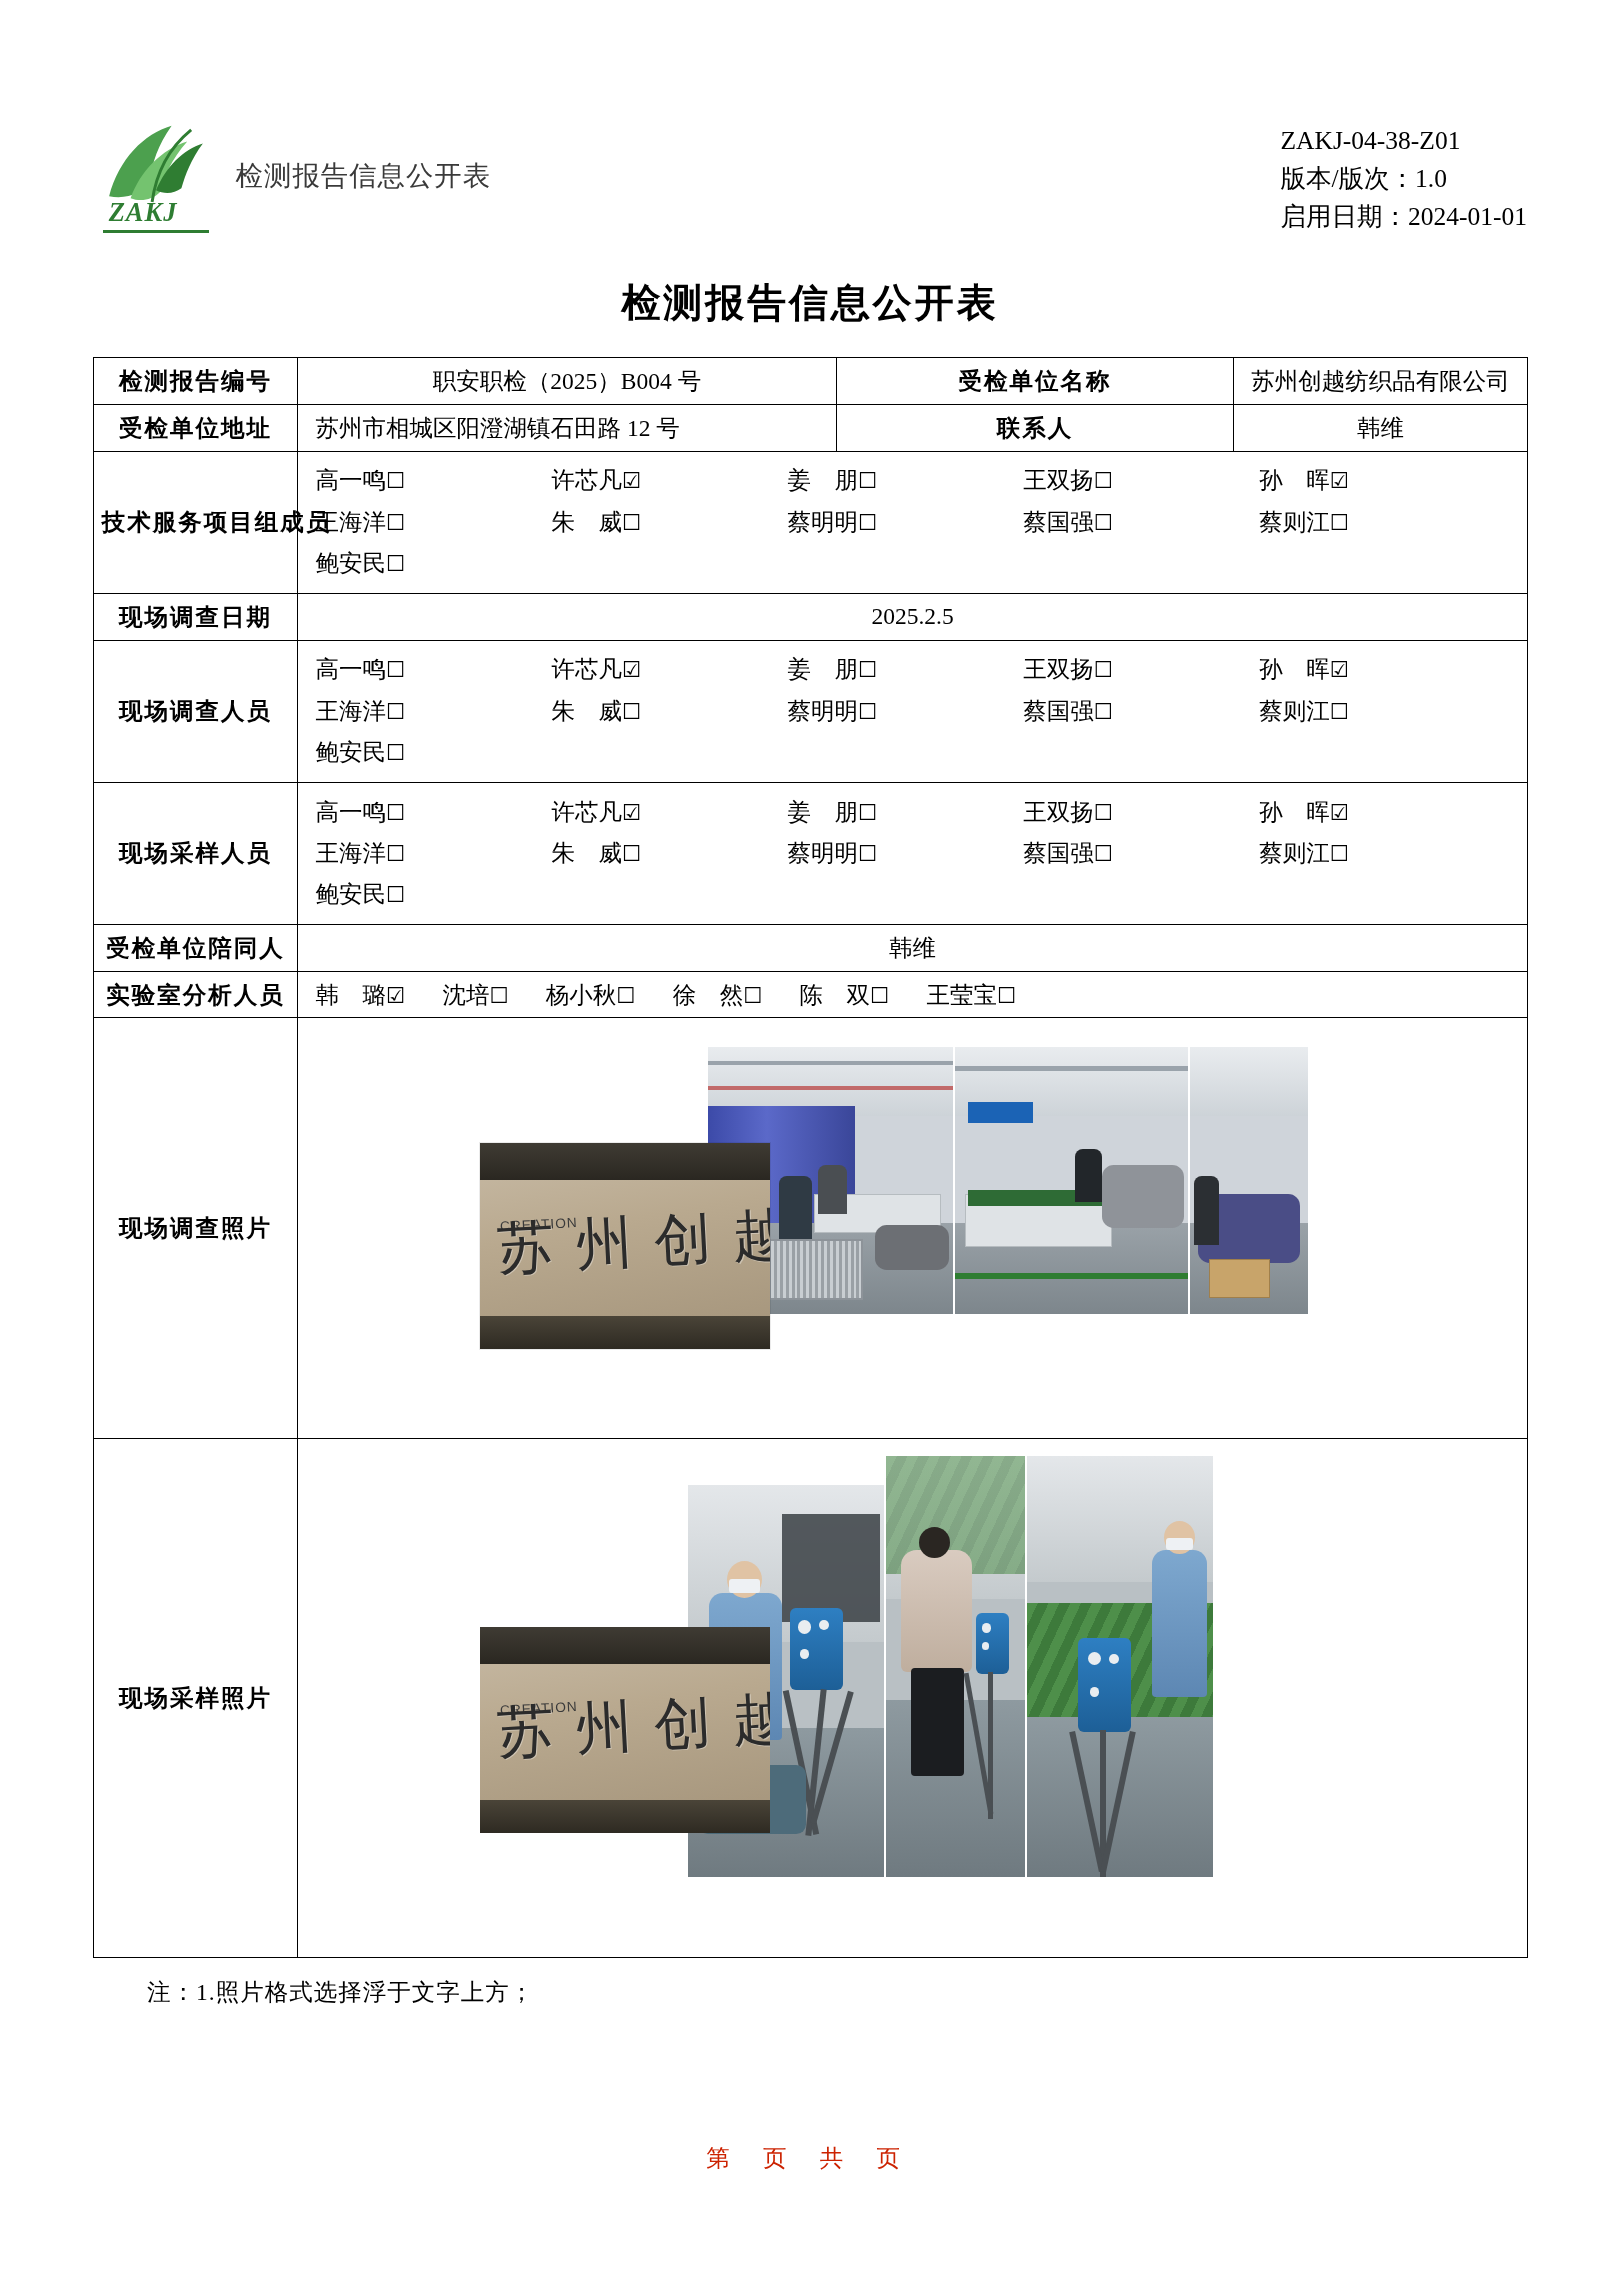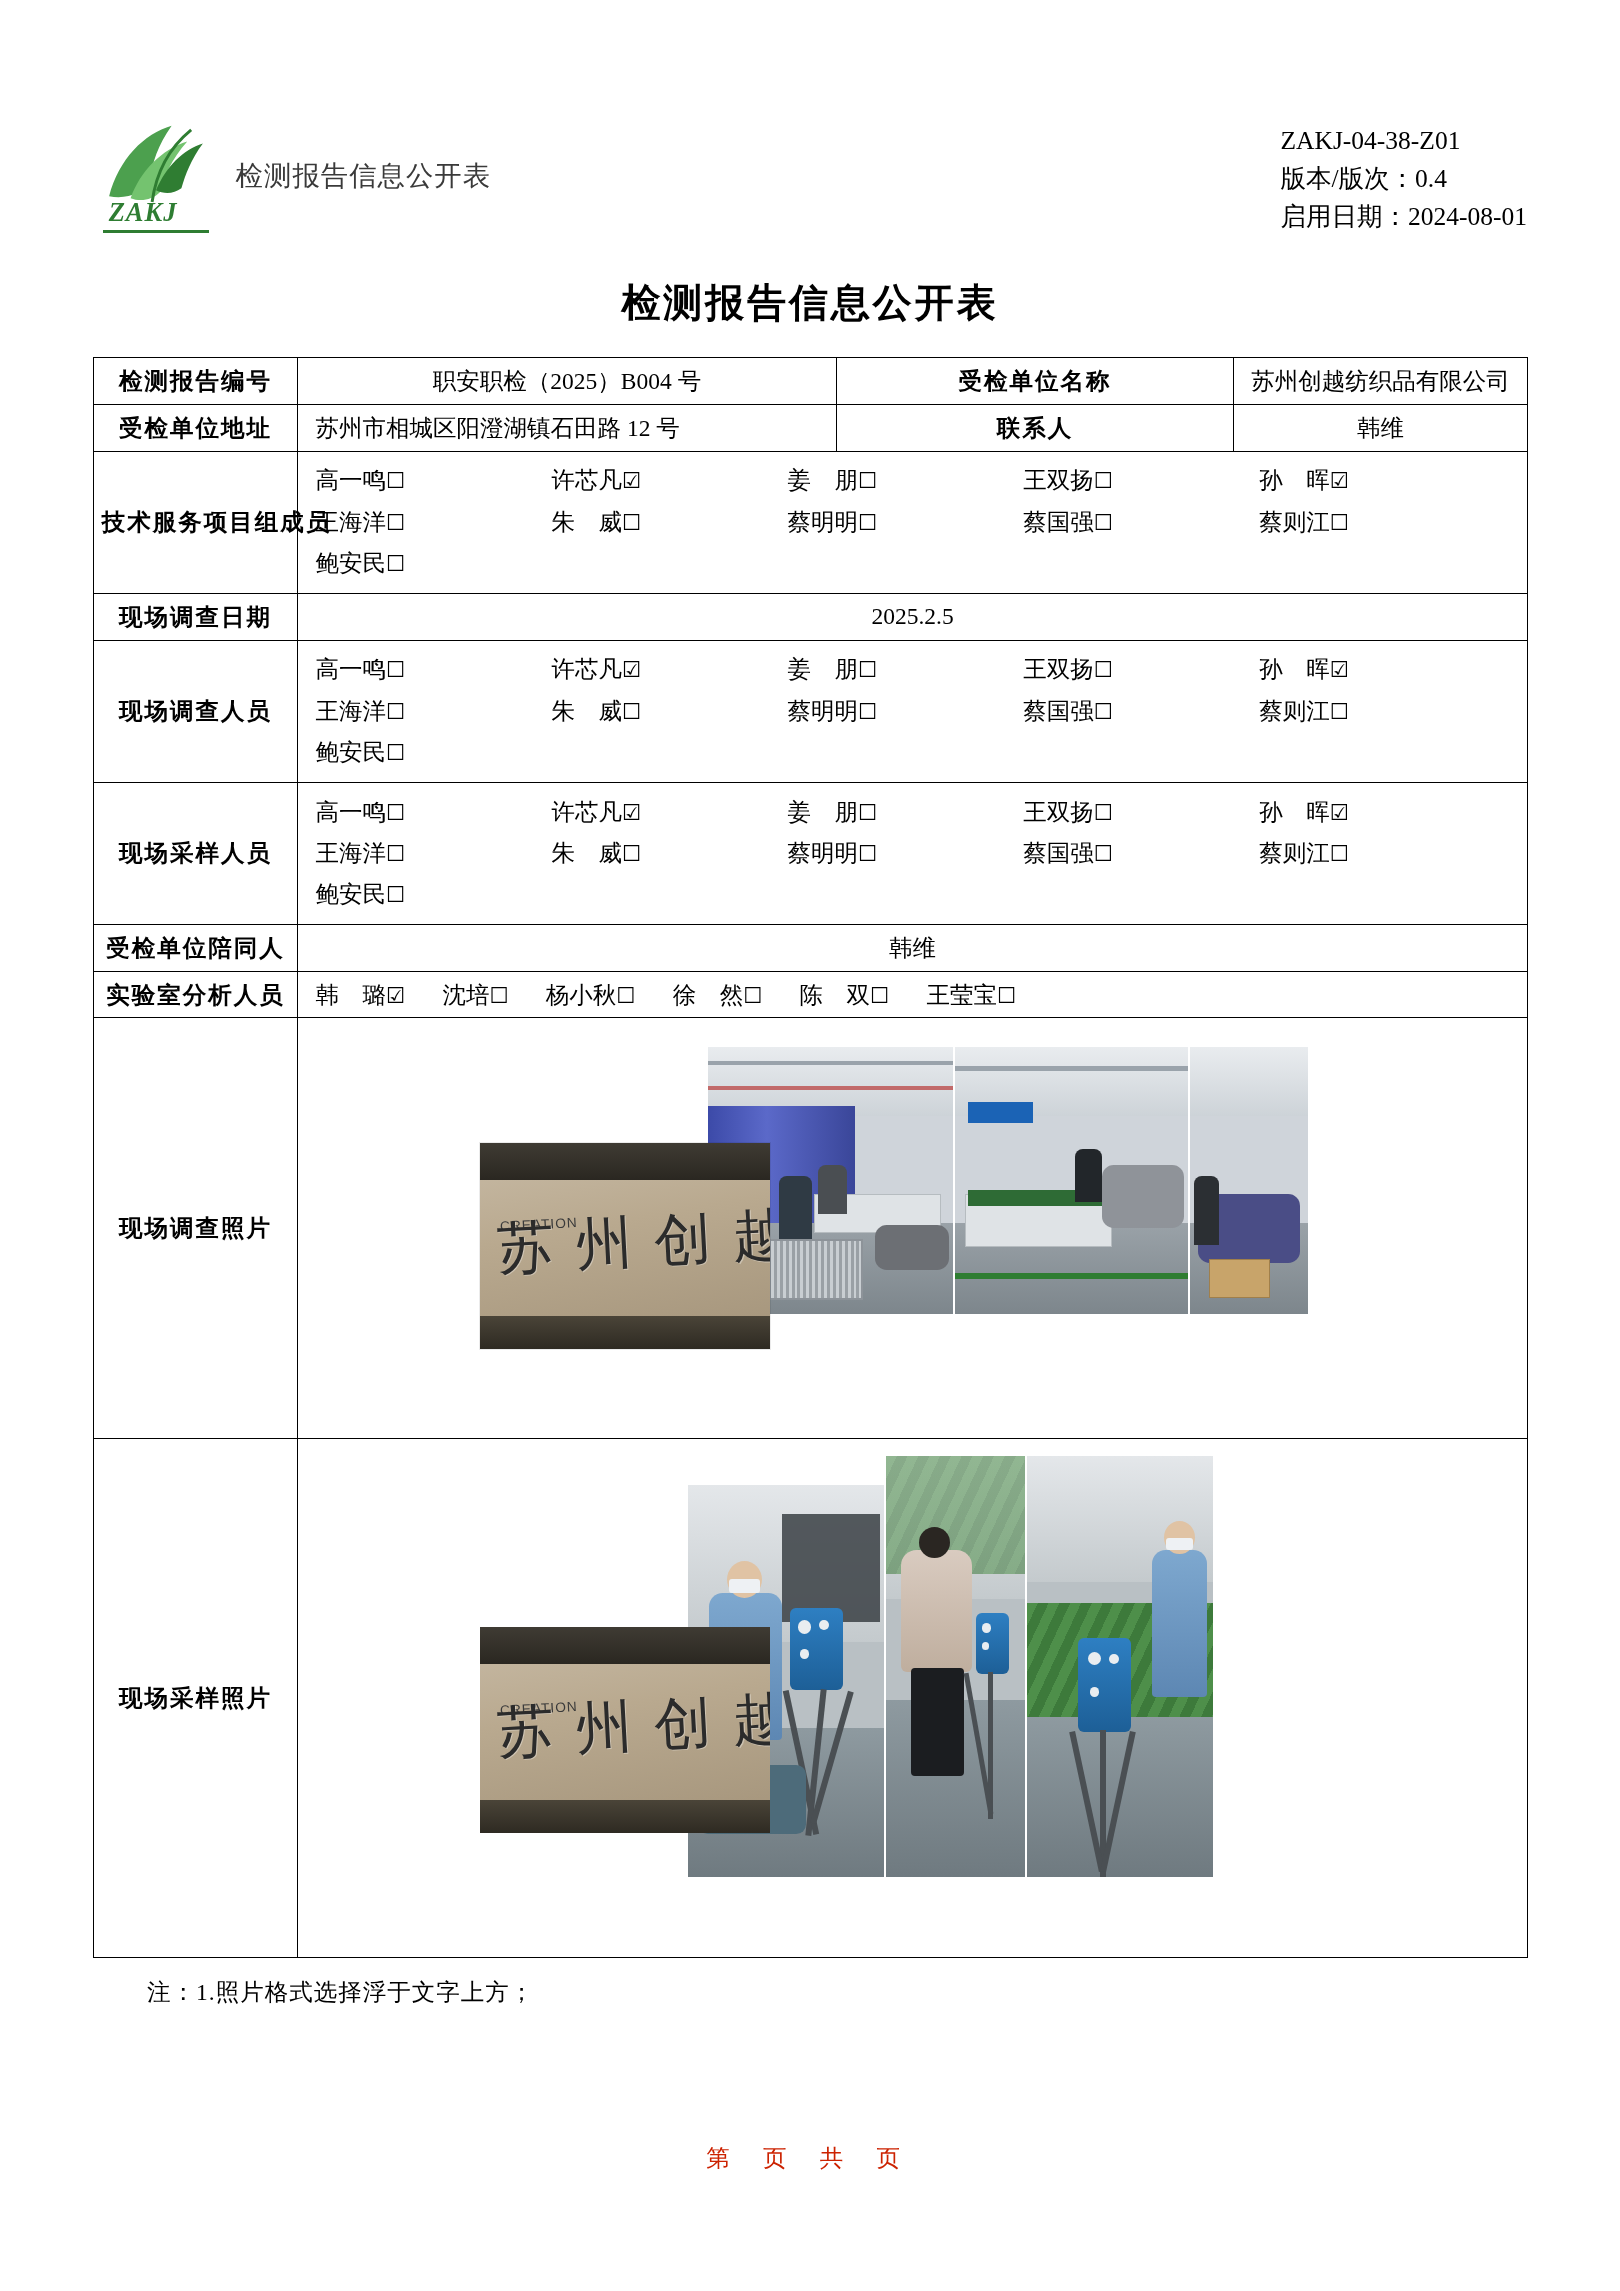--- a/index.html
+++ b/index.html
@@ -235,22 +235,22 @@
           <path d="M56 72 C66 48 84 30 104 24 C92 40 86 56 82 70 C74 76 64 76 56 72 Z" fill="#2f7d32"></path>
           <path d="M52 84 C56 54 70 28 92 10" stroke="#2f7d32" stroke-width="3" fill="none"></path>
         </svg>
         <div class="zakj">ZAKJ</div>
         <div class="underline"></div>
       </div>
       <div class="company-name">检测报告信息公开表</div>
     </div>
     <div class="header-right">
       <div>ZAKJ-04-38-Z01</div>
-      <div>版本/版次：0.4</div>
-      <div>启用日期：2024-08-01</div>
+      <div>版本/版次：1.0</div>
+      <div>启用日期：2024-01-01</div>
     </div>
   </div>
 
   <div class="doc-title">检测报告信息公开表</div>
 
   <table class="main">
     <colgroup>
       <col style="width:204px">
       <col style="width:343px">
       <col style="width:196px">

